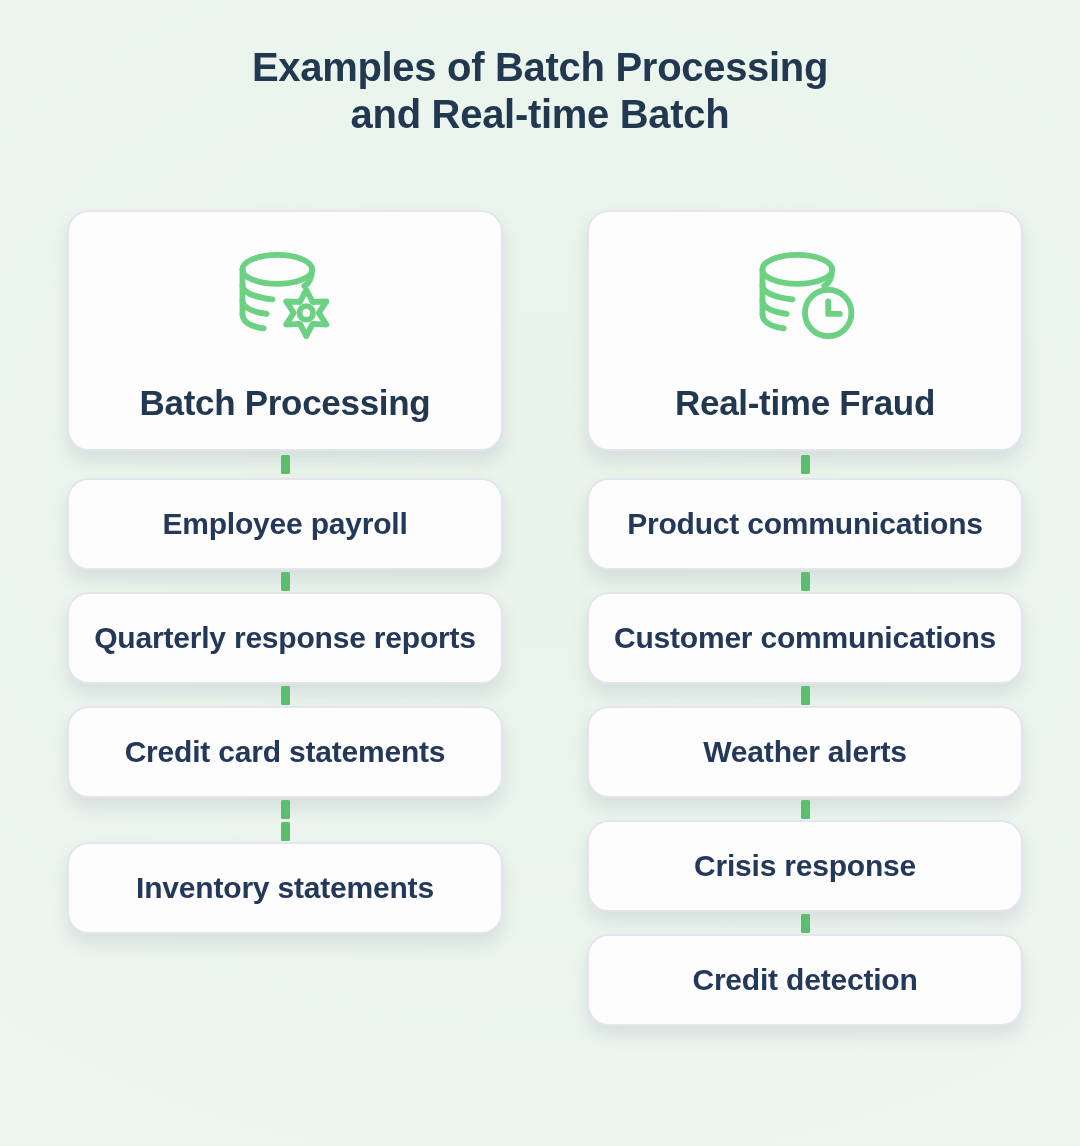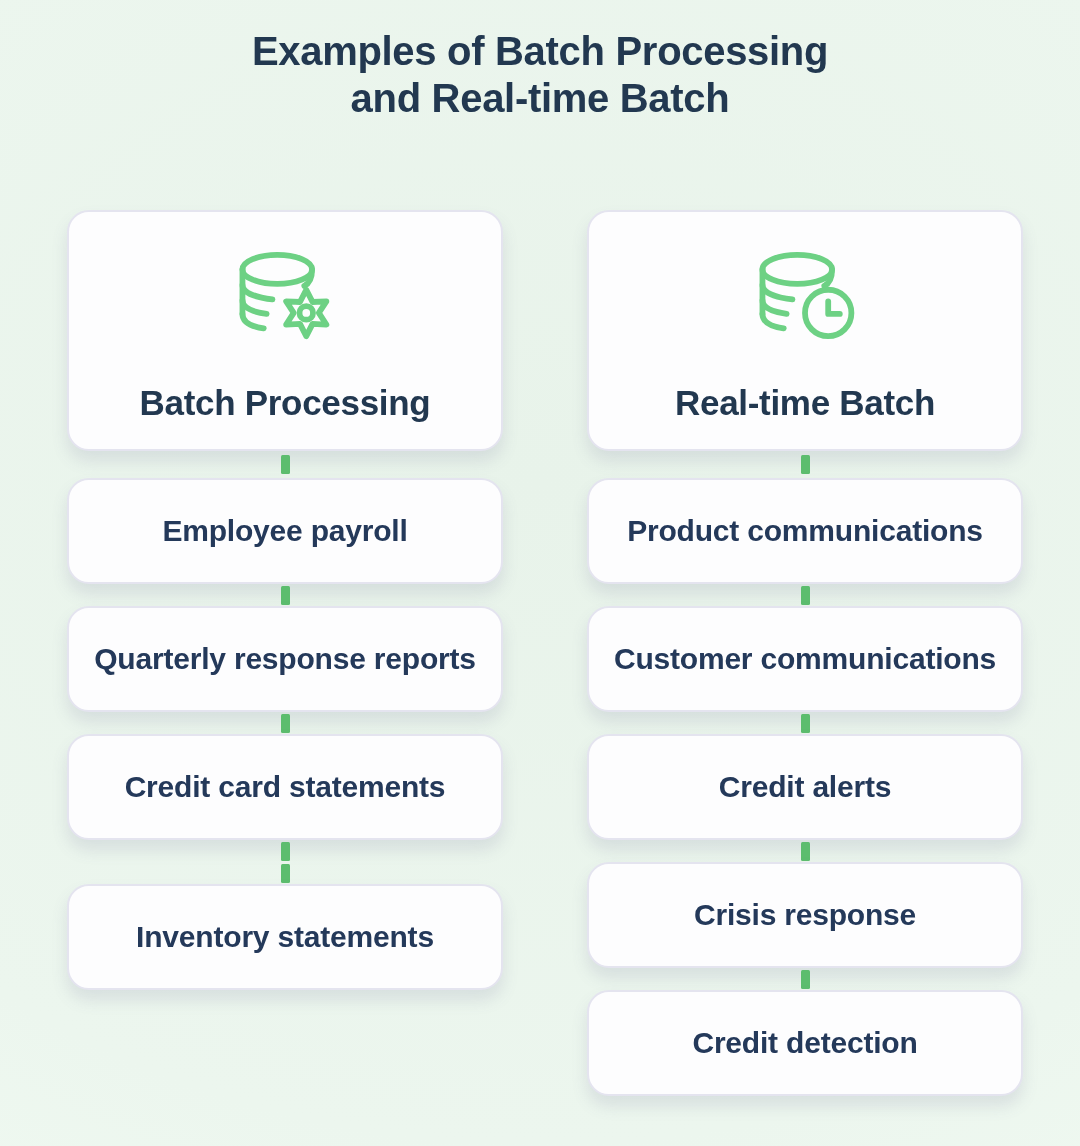--- a/index.html
+++ b/index.html
@@ -10,21 +10,21 @@
   }
   .canvas{
     position:relative;
     width:1080px;height:1146px;
     overflow:hidden;
     background:radial-gradient(115% 85% at 50% 42%,
       var(--background,#e8f3ea) 0%, #ecf6ee 68%, #f1faf2 100%);
   }
   .title{
     margin:0;
-    padding-top:28px;
+    padding-top:44px;
     text-align:center;
     font-size:40px;
     line-height:47px;
     font-weight:800;
     letter-spacing:-0.3px;
     color:var(--title-text,#223850);
   }
   .columns{
     position:absolute;
     top:210px;left:67px;
@@ -53,21 +53,21 @@
     gap:38px;
     padding-top:10px;
   }
   .header-label{
     font-size:35px;
     font-weight:800;
     letter-spacing:-0.3px;
     color:var(--title-text,#223850);
   }
   .item-card{
-    height:106px;
+    height:92px;
     align-items:center;
   }
   .item-label{
     font-size:30px;
     font-weight:700;
     letter-spacing:-0.2px;
     color:var(--item-text,#24395a);
   }
   .connector{
     display:flex;
@@ -149,42 +149,42 @@
         <svg class="icon" width="116" height="97" viewBox="0 0 120 100" fill="none" stroke="currentColor" stroke-width="6" stroke-linecap="round" stroke-linejoin="round">
           <ellipse cx="52" cy="22" rx="36" ry="15"></ellipse>
           <path d="M16 22 V68"></path>
           <path d="M88 22 c0 9 -2 14 -8 17"></path>
           <path d="M16 38 c0 8 14 13 31 15"></path>
           <path d="M16 54 c0 8 11 12 25 14"></path>
           <path d="M16 68 c0 8 9 13 22 15"></path>
           <circle class="mask" cx="84" cy="67" r="24"></circle>
           <path d="M84 55 V68 H96"></path>
         </svg>
-        <div class="header-label">Real-time Batch</div>
+        <div class="header-label">Real-time Fraud</div>
       </div>
 
       <div class="connector first">
           <span class="bar"></span>
         </div>
       <div class="card item-card">
         <span class="item-label">Product communications</span>
       </div>
 
       <div class="connector mid">
           <span class="bar"></span>
         </div>
       <div class="card item-card">
         <span class="item-label">Customer communications</span>
       </div>
 
       <div class="connector mid">
           <span class="bar"></span>
         </div>
       <div class="card item-card">
-        <span class="item-label">Credit alerts</span>
+        <span class="item-label">Weather alerts</span>
       </div>
 
       <div class="connector mid">
           <span class="bar"></span>
         </div>
       <div class="card item-card">
         <span class="item-label">Crisis response</span>
       </div>
 
       <div class="connector mid">

